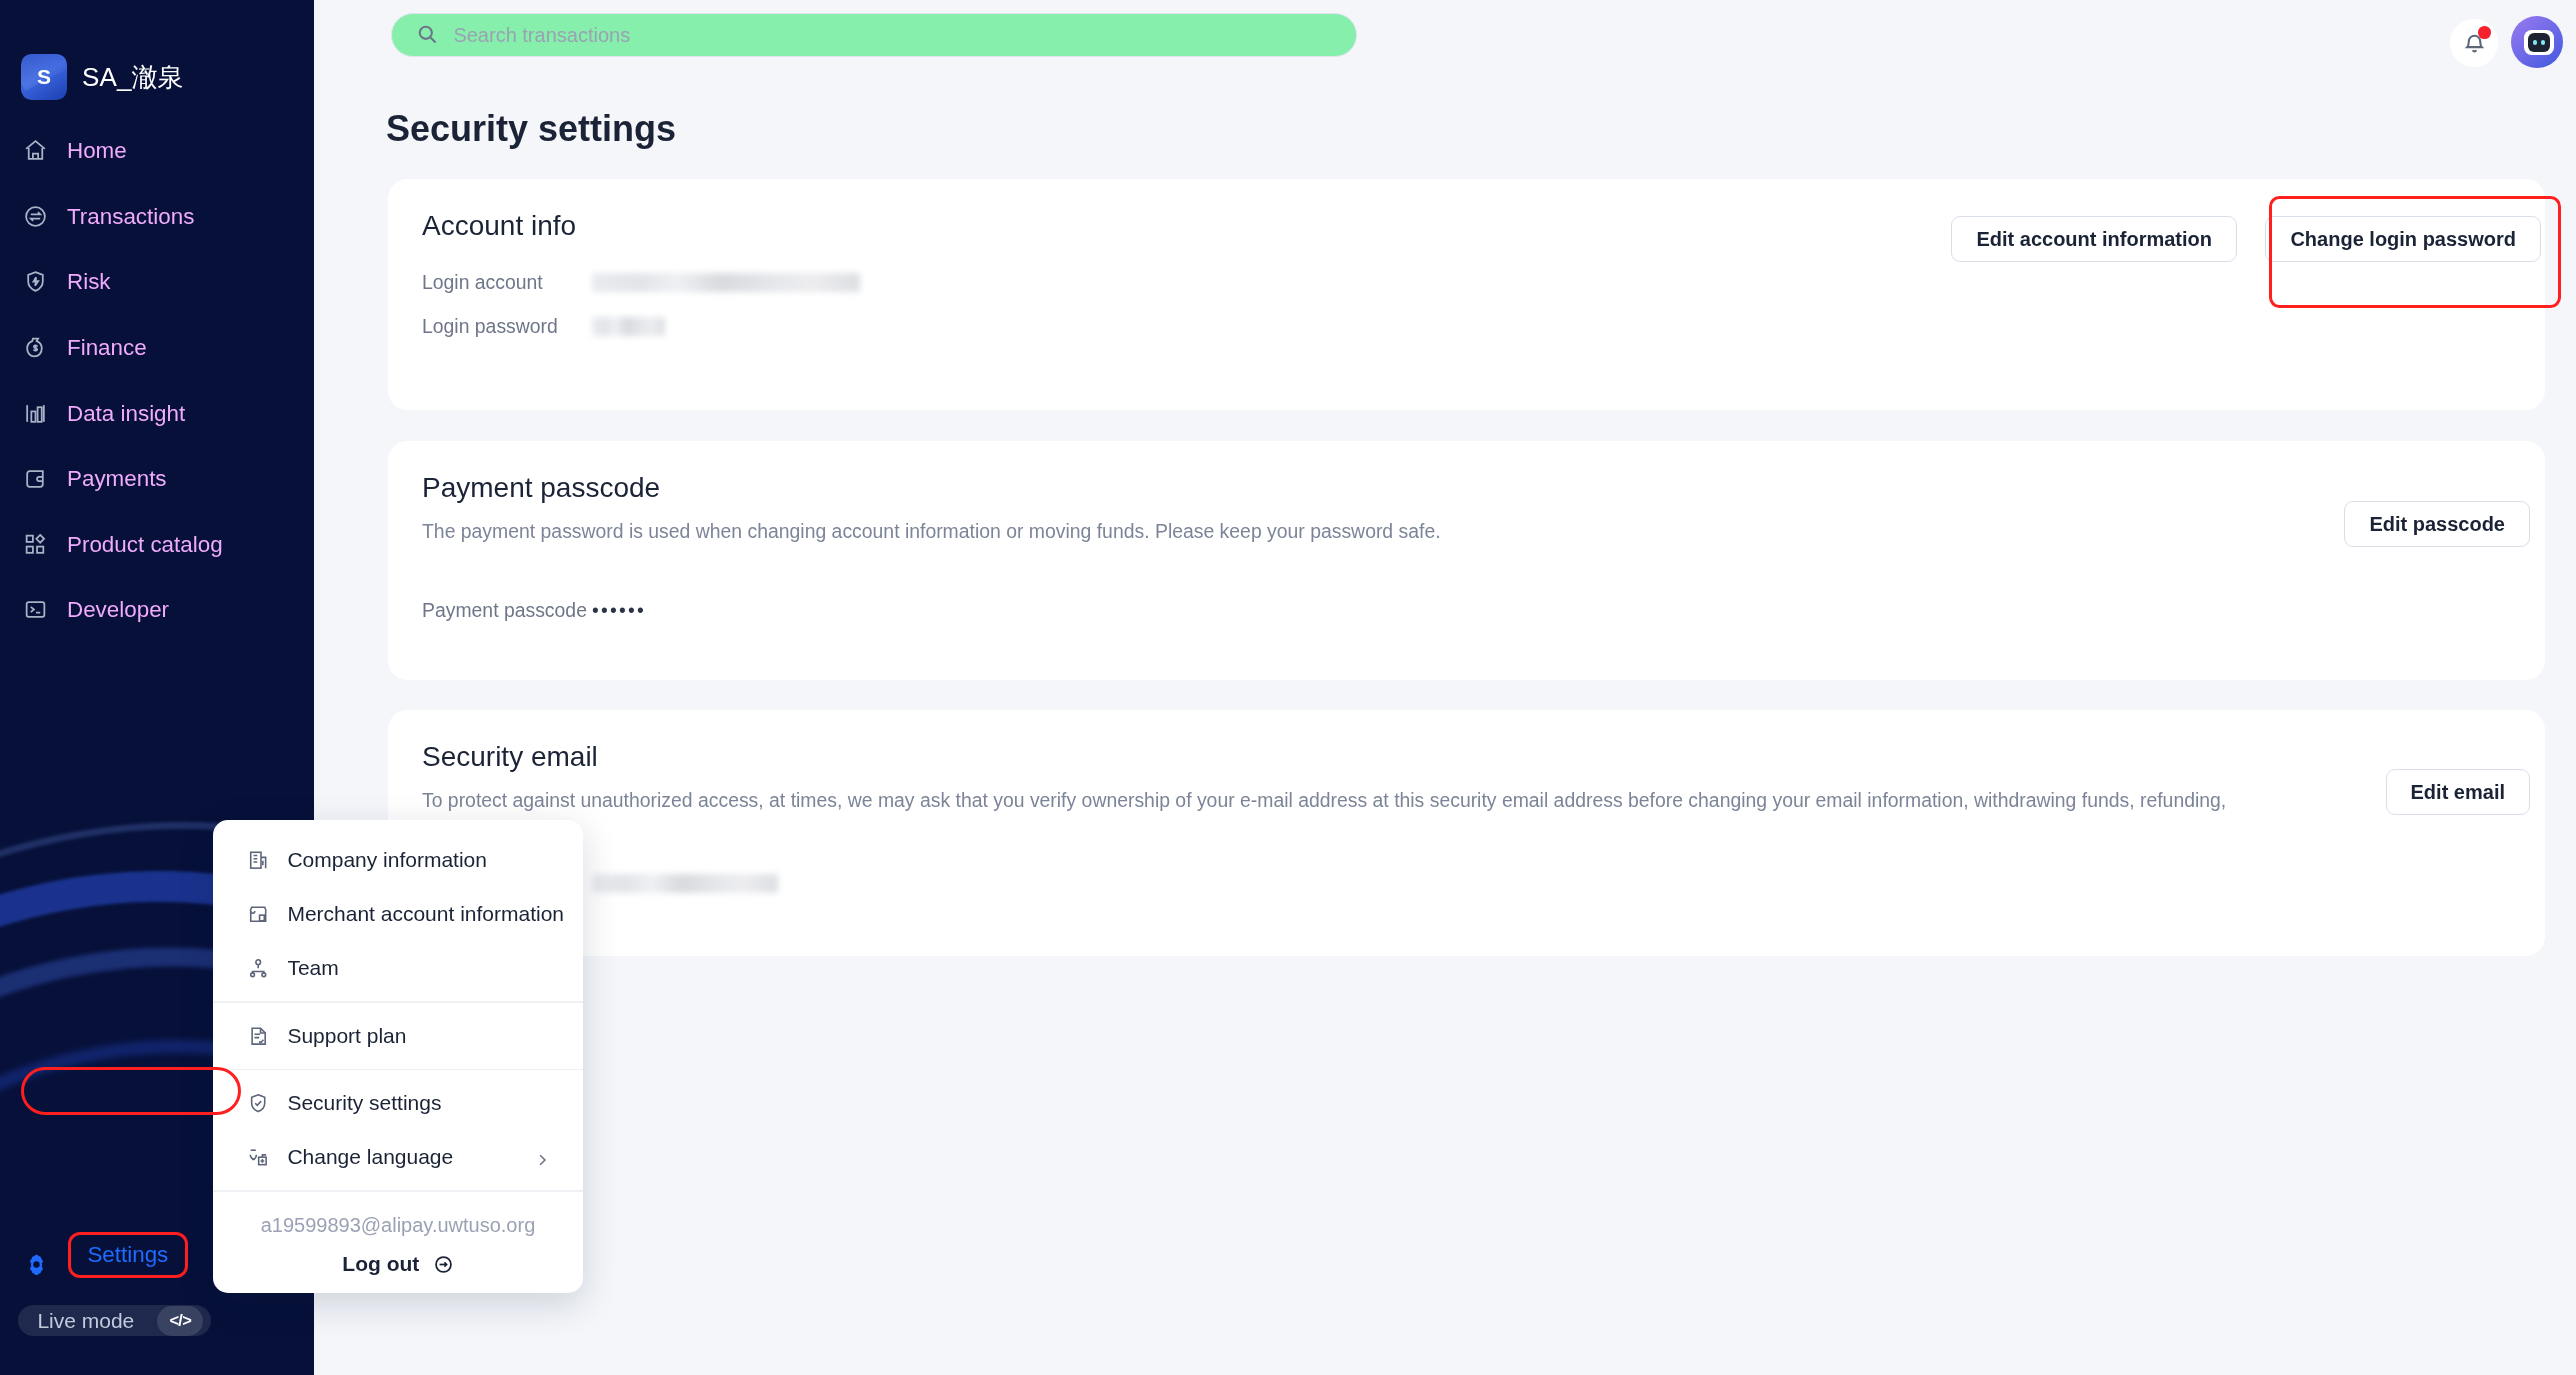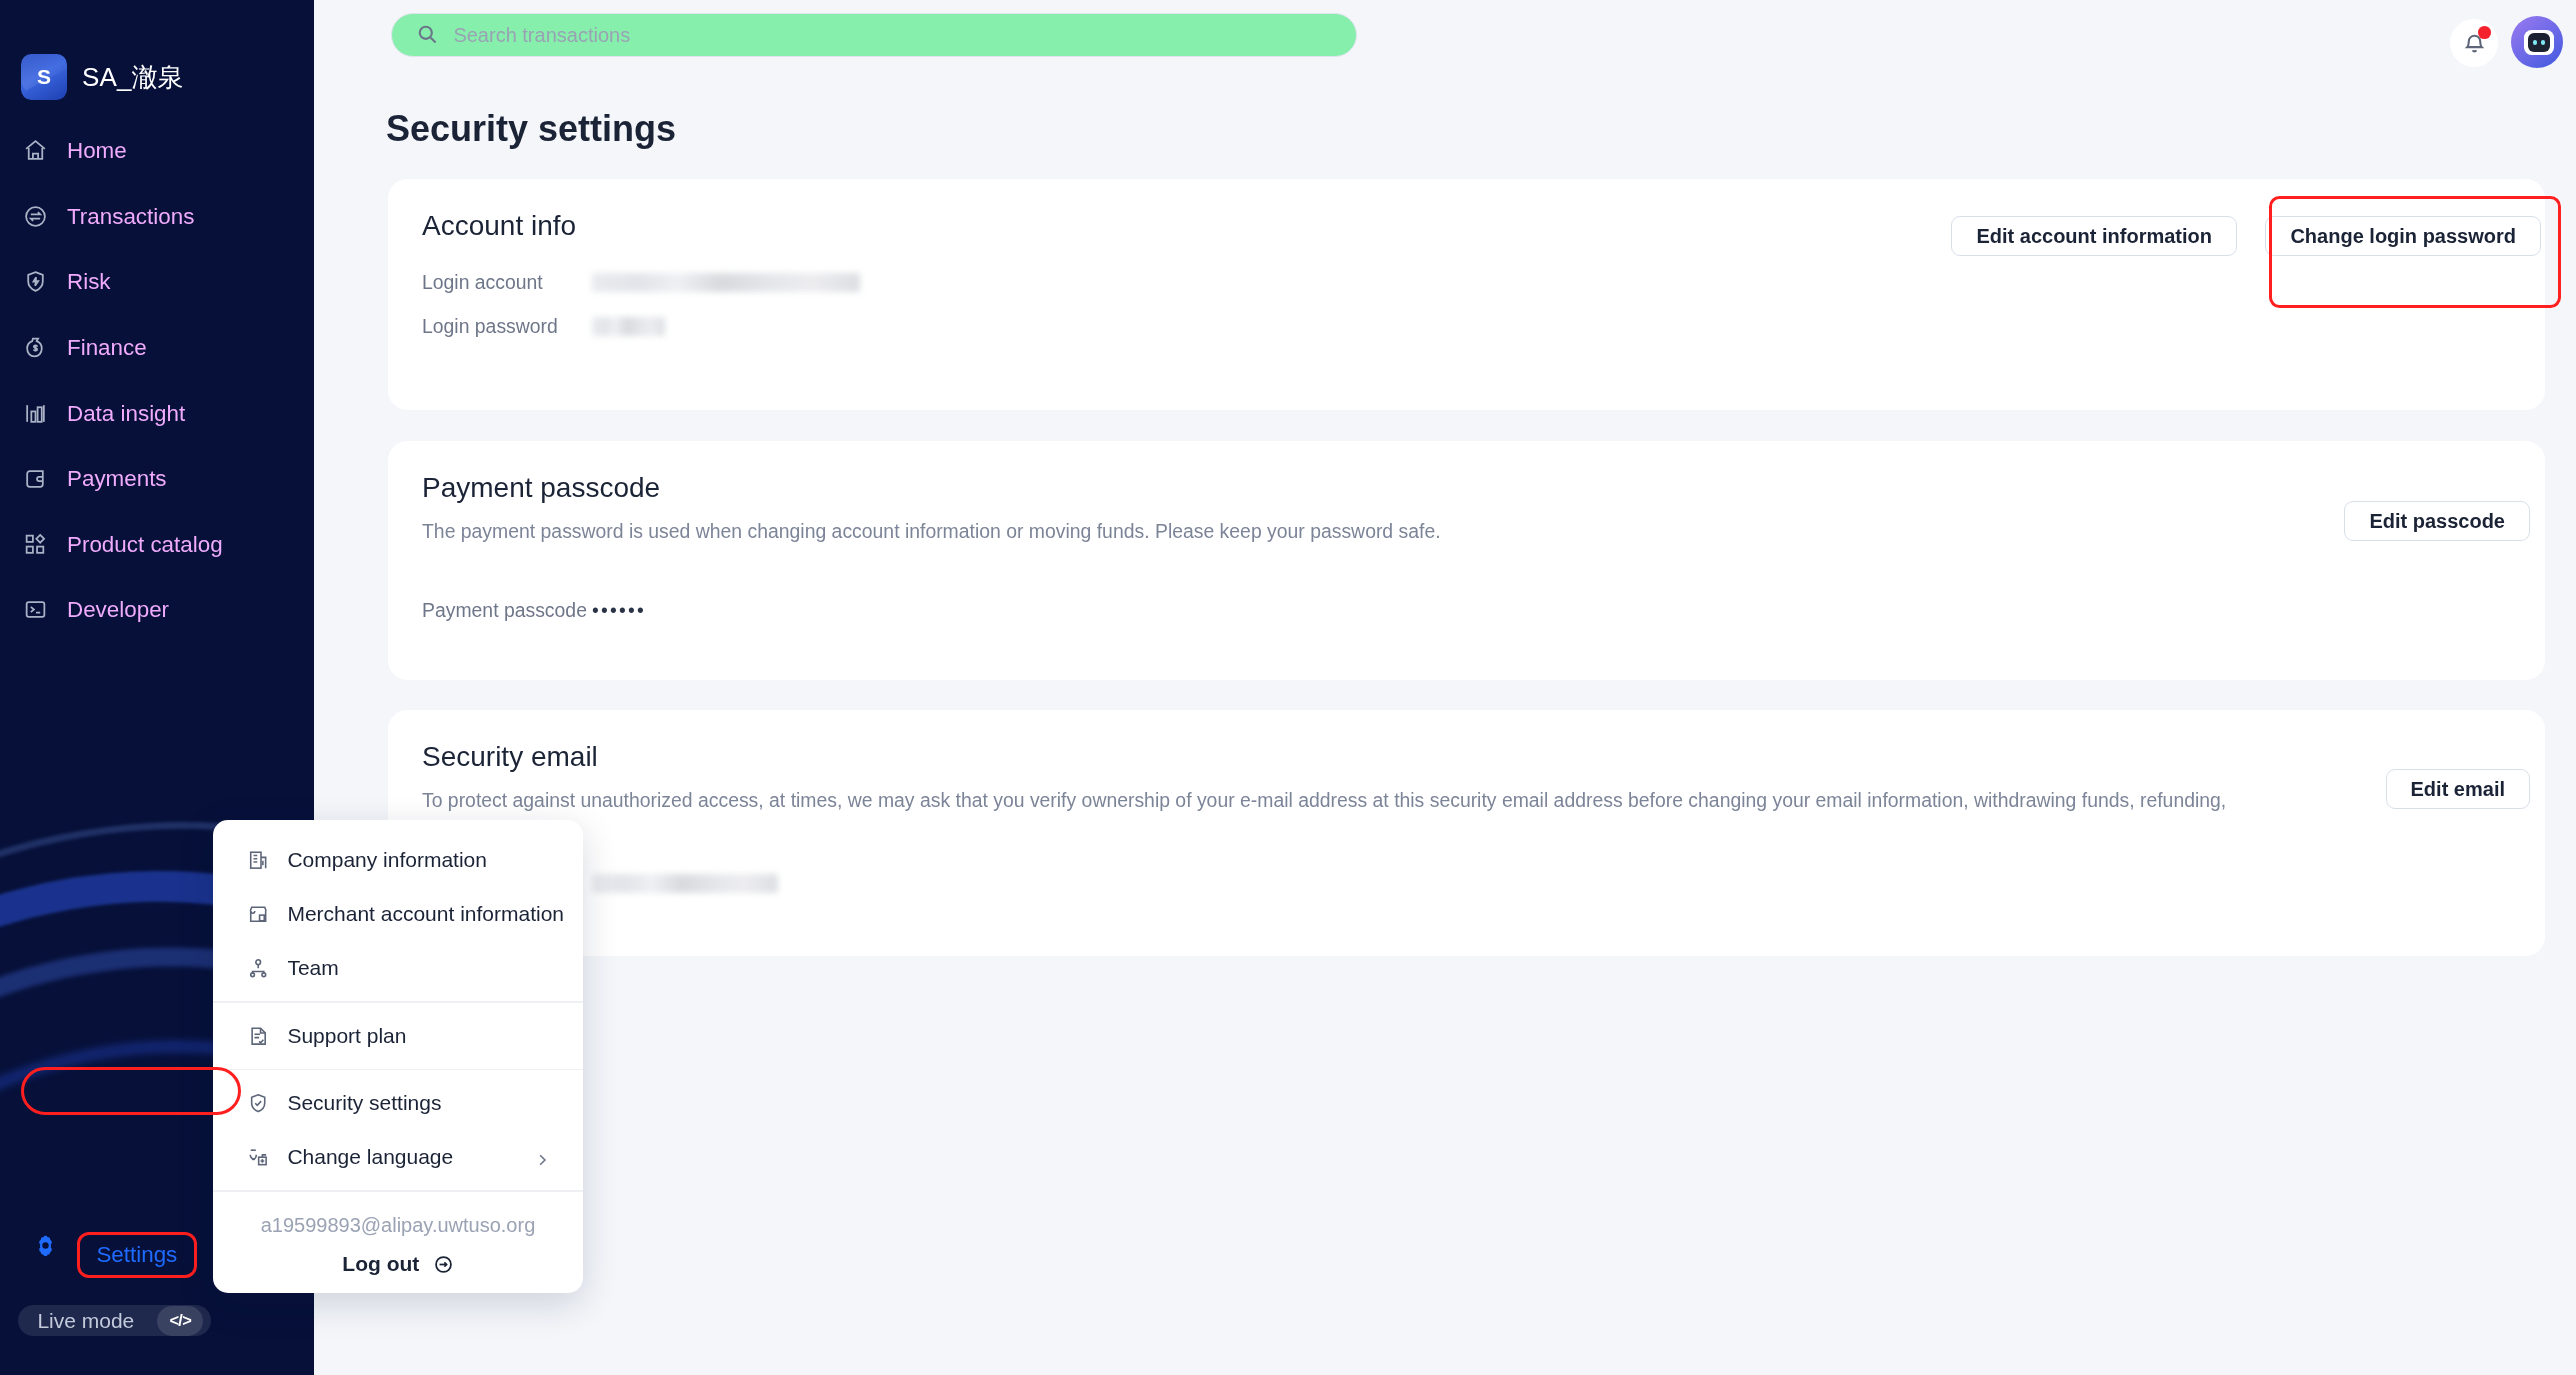--- a/index.html
+++ b/index.html
@@ -71,22 +71,22 @@
     position: absolute; left: 0; width: 314px; height: 45px;
     display: flex; align-items: center; gap: 18px;
     padding-left: 21px;
     color: #f0abfc; font-size: 22.4px;
     cursor: pointer;
   }
   .nav-item .ico { width: 28px; height: 28px; display:flex; align-items:center; justify-content:center; flex: 0 0 28px; }
   .nav-item .ico svg { width: 25px; height: 25px; stroke: #aab2c6; fill: none; stroke-width: 1.7; }
 
   #settings-row {
-    position: absolute; left: 31px; bottom: 98px;
-    display: flex; align-items: flex-start; gap: 18px;
+    position: absolute; left: 22px; bottom: 98px;
+    display: flex; align-items: flex-end; gap: 18px;
     cursor: pointer;
   }
   #settings-row .gear { width: 28px; height: 28px; display:flex; align-items:center; justify-content:center; }
   #settings-label {
     color: #1f6bff; font-size: 22.4px;
     padding: 9px 16.4px;
     border: 3.7px solid #ff1f1f; border-radius: 12px;
     line-height: 1;
   }
 
@@ -199,21 +199,21 @@
   .kv-label { font-size: 19.4px; color: #6e7689; width: 170px; }
   .blur-val {
     height: 19.4px; border-radius: 2.2px;
     background: linear-gradient(90deg,#e9ebef 0%,#e2e4e9 18%,#eef0f3 32%,#d8dade 48%,#e4e6ea 66%,#ededf0 82%,#dcdee2 100%);
     filter: blur(3px);
   }
   .passcode-dots { font-size: 19.4px; color: #2b3347; letter-spacing: 2.2px; }
 
   .btn {
     position: absolute;
-    height: 40px; padding: 0 24px;
+    height: 46px; padding: 0 24px;
     background: #fff;
     border: 1.5px solid #d9dfe9;
     border-radius: 9px;
     font-family: "Liberation Sans", sans-serif;
     font-size: 20px; font-weight: 700; color: #1b2336;
     display: flex; align-items: center; justify-content: center;
     cursor: pointer;
     white-space: nowrap;
   }
   #btn-edit-account { right: 339px; top: 216px; }

